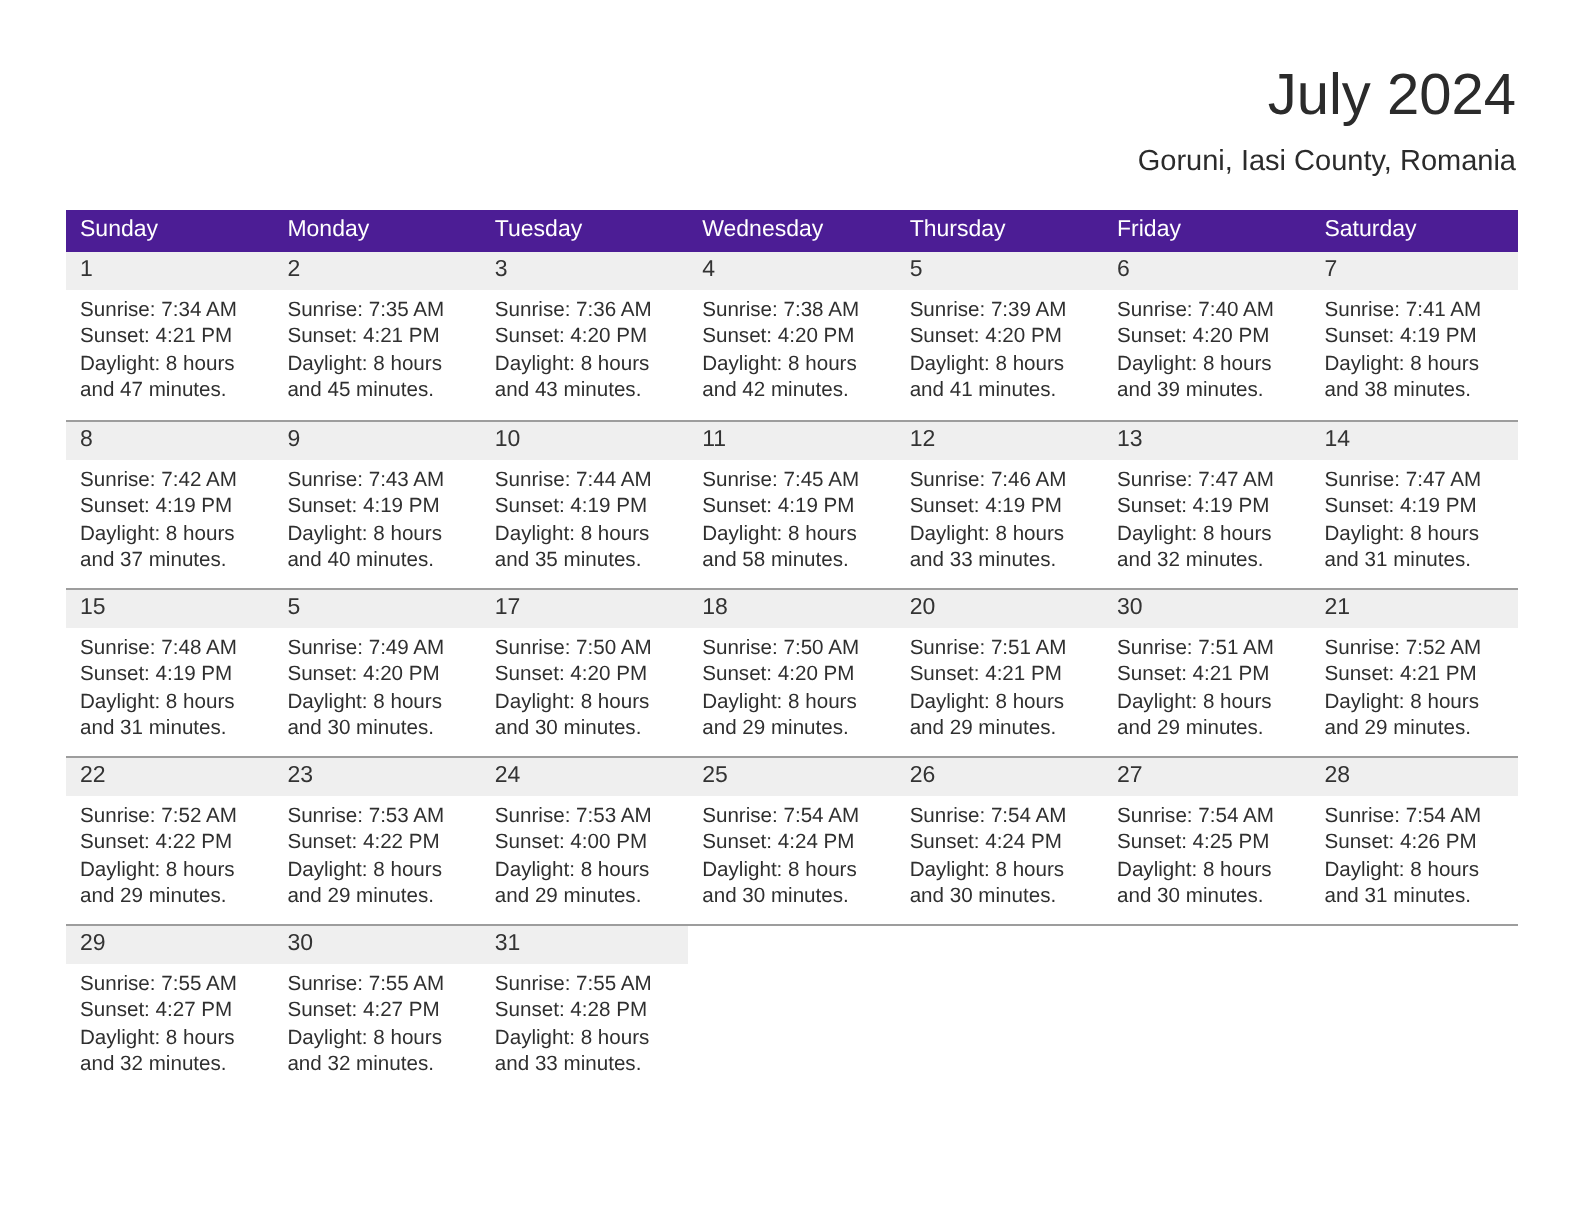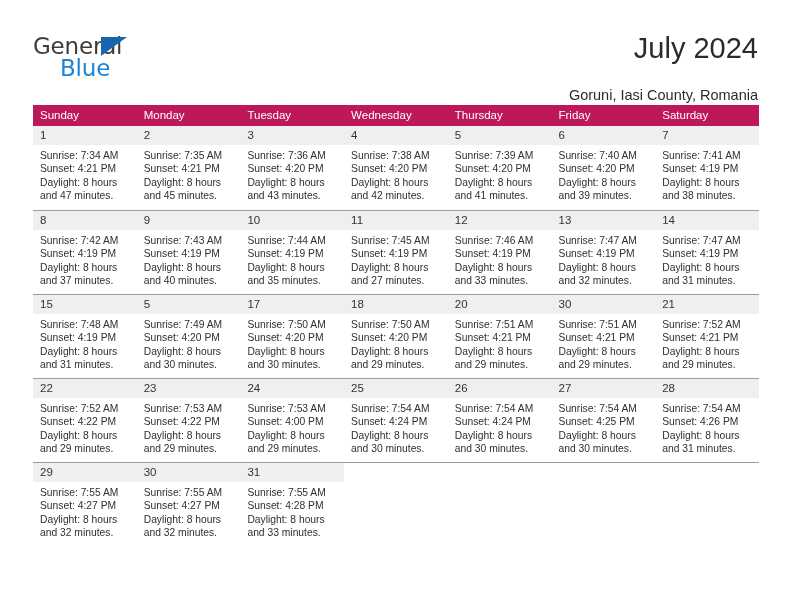--- a/index.html
+++ b/index.html
@@ -74,39 +74,39 @@
     text-align: right;
   }
   .cal-title {
     font-size: 29px;
     color: #2b2b2b;
     font-weight: 400;
     line-height: 36px;
     white-space: nowrap;
   }
   .cal-subtitle {
-    margin-top: 20px;
+    margin-top: 6px;
     font-size: 14.5px;
     color: #2b2b2b;
     font-weight: 400;
     line-height: 18px;
     white-space: nowrap;
   }
 
   
   .calendar {
     position: absolute;
     left: 33px;
     top: 105px;
     width: 726px;
     border-collapse: collapse;
     table-layout: fixed;
   }
   .calendar th {
-    background: #be185d;
+    background: #4c1d95;
     color: #ffffff;
     font-size: 11.5px;
     font-weight: 400;
     text-align: left;
     padding: 4px 0 5px 7px;
     height: 11px;
     border: none;
   }
   .calendar td {
     vertical-align: top;
@@ -144,25 +144,20 @@
   tr.week-row > td > .daycell { border-top: 1px solid #9d9d9d; }
   tr.week-row.first > td > .daycell { border-top: none; }
 </style>
 </head>
 <body>
 
 <div class="page">
 
   <div class="header">
 
-    <div class="logo">
-      <span class="logo-general">General</span>
-      <span class="logo-tri"></span>
-      <span class="logo-blue">Blue</span>
-    </div>
 
     <div class="title-block">
       <div class="cal-title">July 2024</div>
       <div class="cal-subtitle">Goruni, Iasi County, Romania</div>
     </div>
 
   </div>
 
   <table class="calendar">
     <thead>
@@ -290,21 +285,21 @@
               </div>
             </div>
           </td>
           <td>
             <div class="daycell">
               <div class="daynum">11</div>
               <div class="details">
                 <div>Sunrise: 7:45 AM</div>
                 <div>Sunset: 4:19 PM</div>
                 <div>Daylight: 8 hours</div>
-                <div>and 27 minutes.</div>
+                <div>and 58 minutes.</div>
               </div>
             </div>
           </td>
           <td>
             <div class="daycell">
               <div class="daynum">12</div>
               <div class="details">
                 <div>Sunrise: 7:46 AM</div>
                 <div>Sunset: 4:19 PM</div>
                 <div>Daylight: 8 hours</div>

